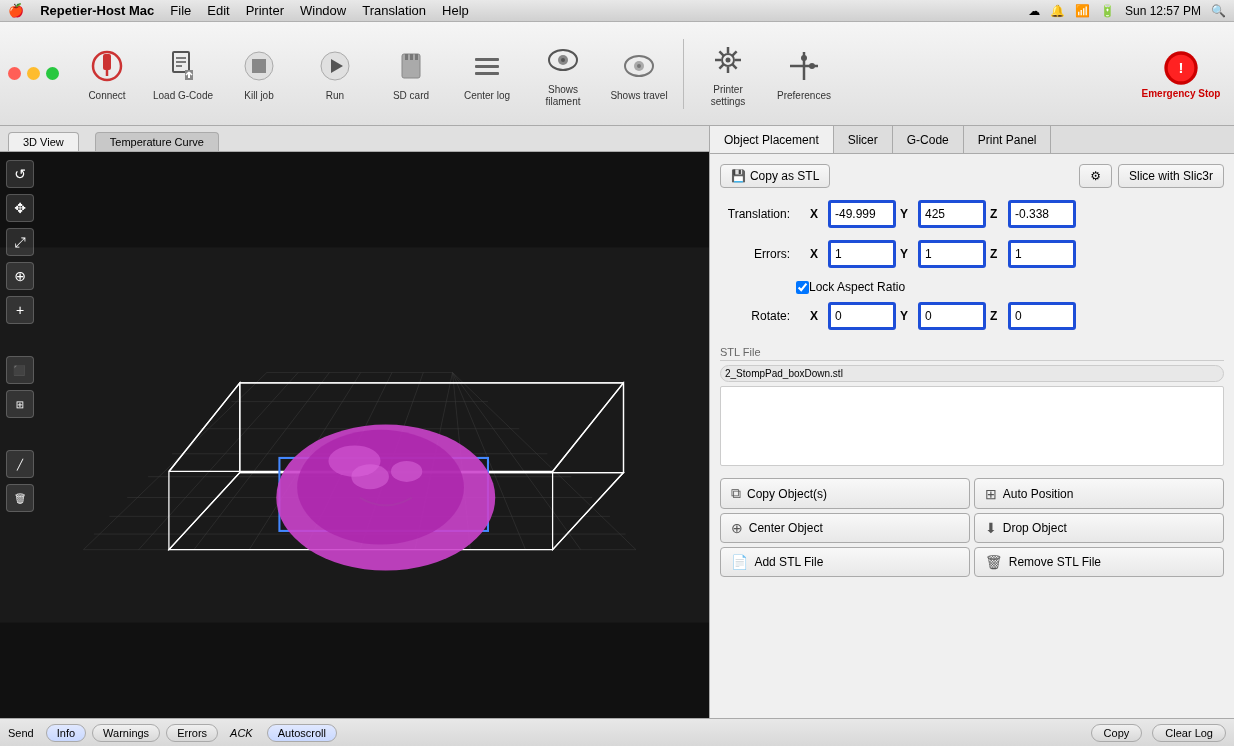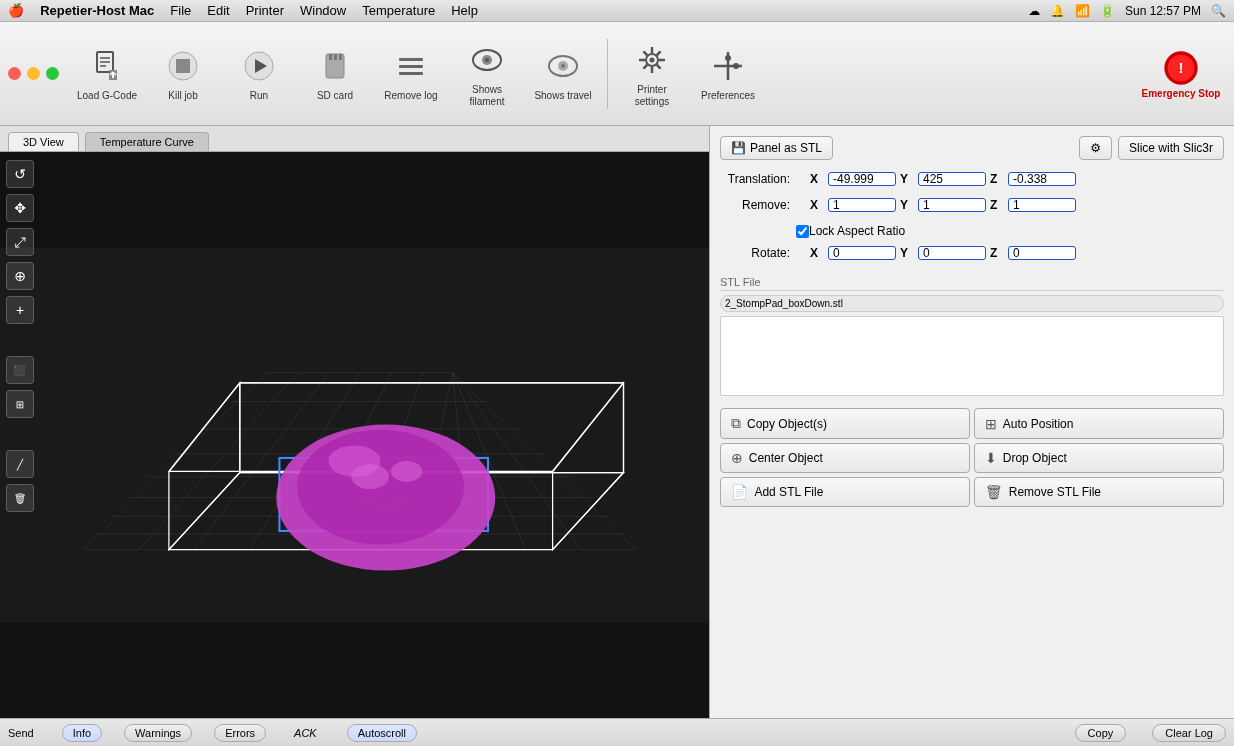--- a/index.html
+++ b/index.html
@@ -85,21 +85,21 @@
       flex-direction: column;
       width: 710px;
       border-right: 1px solid #aaa;
     }
     .view-tabs {
       height: 26px;
       background: #e0e0e0;
       display: flex;
       align-items: flex-end;
       padding-left: 8px;
-      gap: 6px;
+      gap: 16px;
       border-bottom: 1px solid #aaa;
     }
     .view-tab {
       padding: 3px 14px;
       background: #c8c8c8;
       border: 1px solid #aaa;
       border-bottom: none;
       border-radius: 4px 4px 0 0;
       cursor: pointer;
       font-size: 11px;
@@ -204,22 +204,22 @@
       align-items: center;
       gap: 4px;
     }
     .xyz-label {
       font-size: 12px;
       font-weight: bold;
       width: 14px;
     }
     .xyz-input {
       width: 68px;
-      height: 14px;
-      border: 1px solid #1d4ed8;
+      height: 28px;
+      border: 3px solid #1d4ed8;
       border-radius: 3px;
       padding: 2px 4px;
       font-size: 12px;
       background: white;
     }
     .checkbox-row {
       display: flex;
       align-items: center;
       margin-left: 76px;
     }
@@ -279,21 +279,21 @@
       flex-direction: column;
       background: #f8f8f8;
     }
     .log-toolbar {
       height: 28px;
       background: linear-gradient(to bottom, #e8e8e8, #d8d8d8);
       border-bottom: 1px solid #aaa;
       display: flex;
       align-items: center;
       padding: 0 8px;
-      gap: 22px;
+      gap: 6px;
     }
     .log-tab {
       padding: 2px 10px;
       background: linear-gradient(to bottom, #f0f0f0, #d8d8d8);
       border: 1px solid #aaa;
       border-radius: 10px;
       font-size: 11px;
       cursor: pointer;
     }
     .log-tab.active {
@@ -320,40 +320,50 @@
 </head>
 <body>
 
 <div class="menubar">
   <span>🍎</span>
   <span class="menubar-app">Repetier-Host Mac</span>
   <span class="menubar-item">File</span>
   <span class="menubar-item">Edit</span>
   <span class="menubar-item">Printer</span>
   <span class="menubar-item">Window</span>
-  <span class="menubar-item">Temperature</span>
+  <span class="menubar-item">Translation</span>
   <span class="menubar-item">Help</span>
   <div class="menubar-right">
     <span>☁</span>
     <span>🔔</span>
     <span>📶</span>
     <span>🔋</span>
     <span>Sun 12:57 PM</span>
     <span>🔍</span>
   </div>
 </div>
 
 <div class="toolbar">
 
   <div style="display:flex;gap:6px;margin-right:8px;">
     <div style="width:13px;height:13px;border-radius:50%;background:#ff5f57;cursor:pointer;"></div>
     <div style="width:13px;height:13px;border-radius:50%;background:#febc2e;cursor:pointer;"></div>
     <div style="width:13px;height:13px;border-radius:50%;background:#28c840;cursor:pointer;"></div>
   </div>
 
+  <div class="toolbar-btn">
+    <div class="toolbar-icon">
+      <svg width="36" height="36" viewBox="0 0 36 36">
+        <circle cx="18" cy="18" r="14" fill="none" stroke="#cc3333" stroke-width="2.5"></circle>
+        <rect x="14" y="6" width="8" height="16" rx="2" fill="#cc3333"></rect>
+        <line x1="18" y1="20" x2="18" y2="28" stroke="#cc3333" stroke-width="2.5"></line>
+      </svg>
+    </div>
+    <span class="toolbar-label">Connect</span>
+  </div>
 
   <div class="toolbar-btn">
     <div class="toolbar-icon">
       <svg width="36" height="36" viewBox="0 0 36 36">
         <rect x="8" y="4" width="16" height="20" rx="1" fill="none" stroke="#555" stroke-width="2"></rect>
         <line x1="11" y1="10" x2="21" y2="10" stroke="#555" stroke-width="1.5"></line>
         <line x1="11" y1="14" x2="21" y2="14" stroke="#555" stroke-width="1.5"></line>
         <line x1="11" y1="18" x2="17" y2="18" stroke="#555" stroke-width="1.5"></line>
         <polygon points="20,22 28,22 28,32 20,32" fill="#888"></polygon>
         <line x1="24" y1="24" x2="24" y2="30" stroke="white" stroke-width="2"></line>
@@ -397,21 +407,21 @@
   </div>
 
   <div class="toolbar-btn">
     <div class="toolbar-icon">
       <svg width="36" height="36" viewBox="0 0 36 36">
         <rect x="6" y="10" width="24" height="3" rx="1" fill="#666"></rect>
         <rect x="6" y="17" width="24" height="3" rx="1" fill="#666"></rect>
         <rect x="6" y="24" width="24" height="3" rx="1" fill="#666"></rect>
       </svg>
     </div>
-    <span class="toolbar-label">Remove log</span>
+    <span class="toolbar-label">Center log</span>
   </div>
 
   <div class="toolbar-btn">
     <div class="toolbar-icon">
       <svg width="36" height="36" viewBox="0 0 36 36">
         <ellipse cx="18" cy="18" rx="14" ry="10" fill="none" stroke="#555" stroke-width="2"></ellipse>
         <ellipse cx="18" cy="18" rx="5" ry="5" fill="#888"></ellipse>
         <circle cx="18" cy="18" r="2" fill="#555"></circle>
       </svg>
     </div>
@@ -549,27 +559,33 @@
         <ellipse cx="390" cy="215" rx="15" ry="10" fill="#cc55cc" opacity="0.8"></ellipse>
         <path d="M345 240 Q370 255 395 240" stroke="#aa33aa" stroke-width="2" fill="none"></path>
 
         <ellipse cx="340" cy="205" rx="25" ry="15" fill="#dd66dd" opacity="0.5"></ellipse>
       </svg>
     </div>
   </div>
 
   <div class="right-panel">
 
+    <div class="right-tabs">
+      <div class="right-tab active">Object Placement</div>
+      <div class="right-tab">Slicer</div>
+      <div class="right-tab">G-Code</div>
+      <div class="right-tab">Print Panel</div>
+    </div>
 
     <div class="right-content">
 
       <div class="op-toolbar">
         <button class="op-btn">
           <span>💾</span>
-          <span>Panel as STL</span>
+          <span>Copy as STL</span>
         </button>
         <div style="flex:1;"></div>
         <button class="op-btn">
           <span>⚙</span>
         </button>
         <button class="op-btn">
           <span>Slice with Slic3r</span>
         </button>
       </div>
 
@@ -579,21 +595,21 @@
           <span class="xyz-label">X</span>
           <input class="xyz-input" type="text" value="-49.999" style="">
           <span class="xyz-label">Y</span>
           <input class="xyz-input" type="text" value="425" style="">
           <span class="xyz-label">Z</span>
           <input class="xyz-input" type="text" value="-0.338" style="">
         </div>
       </div>
 
       <div class="field-row">
-        <span class="field-label">Remove:</span>
+        <span class="field-label">Errors:</span>
         <div class="xyz-group">
           <span class="xyz-label">X</span>
           <input class="xyz-input" type="text" value="1" style="">
           <span class="xyz-label">Y</span>
           <input class="xyz-input" type="text" value="1" style="">
           <span class="xyz-label">Z</span>
           <input class="xyz-input" type="text" value="1" style="">
         </div>
       </div>
 

